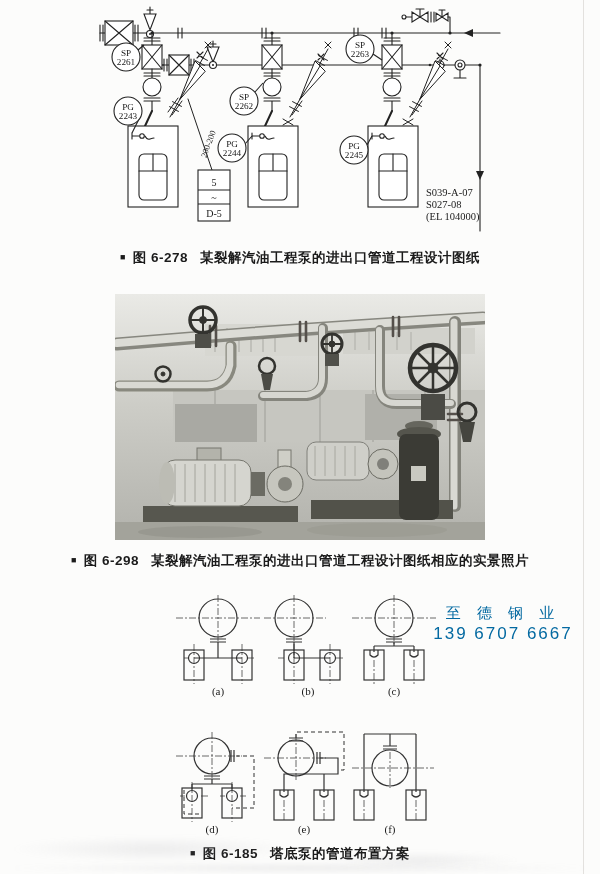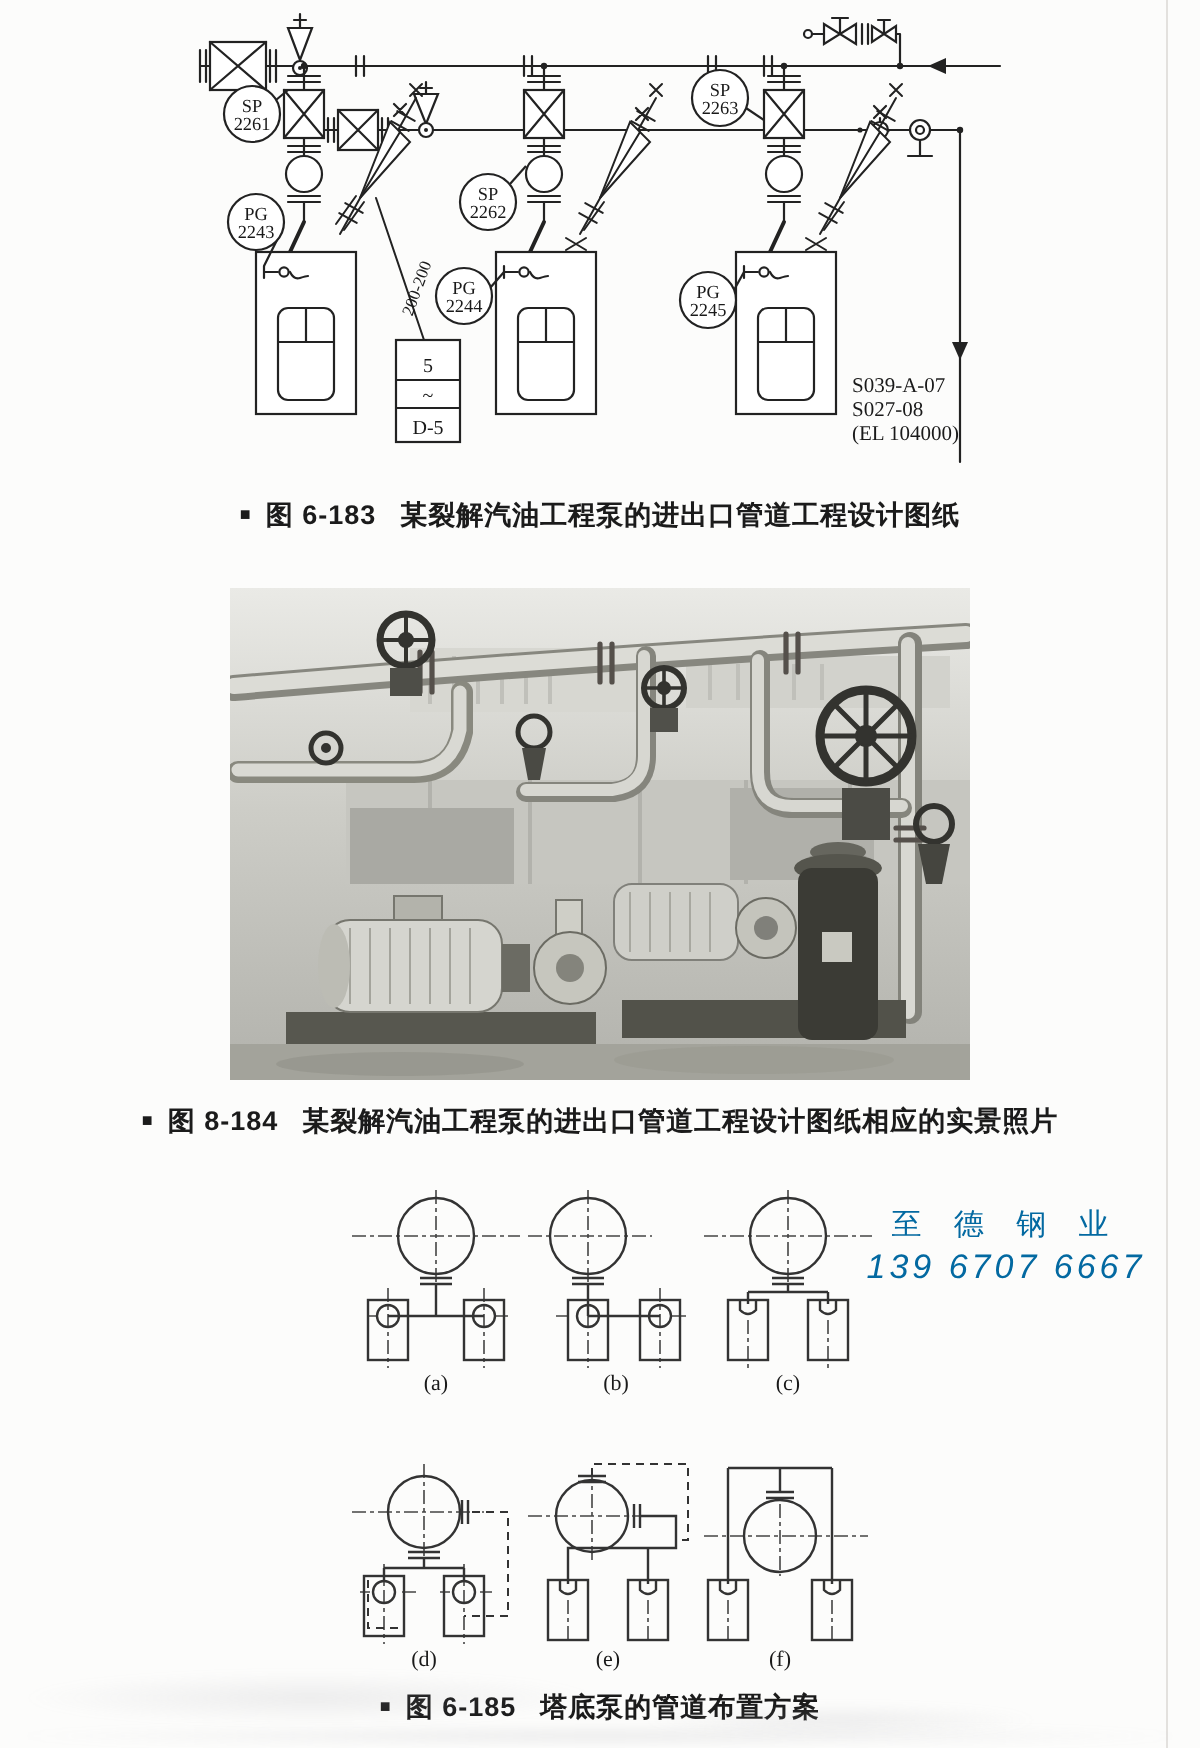--- a/index.html
+++ b/index.html
@@ -6,21 +6,21 @@
   #page{position:relative;width:600px;height:874px;background:#fcfcfb;overflow:hidden;
         font-family:"Liberation Sans",sans-serif;color:#1f1f1f;}
   svg text{font-family:"Liberation Serif",serif;fill:#1a1a1a;}
   .caption{position:absolute;left:0;width:600px;text-align:center;font-weight:700;
            font-size:13.5px;letter-spacing:.5px;color:#1b1b1b;white-space:nowrap;}
   .caption .mk{font-size:9px;vertical-align:2px;margin-right:7px;}
   .caption .lab{margin-right:12px;}
   #watermark{position:absolute;left:428px;top:604px;width:150px;text-align:center;
              color:#0369a1;line-height:1.25;}
   #watermark .w1{font-size:15px;letter-spacing:6px;}
-  #watermark .w2{font-size:17px;letter-spacing:2px;font-style:italic;}
+  #watermark .w2{font-size:17px;letter-spacing:2px;}
   .ghost{position:absolute;filter:blur(2px);pointer-events:none;
          background:radial-gradient(ellipse,rgba(160,160,168,.16),transparent 70%);}
   #page-edge{position:absolute;left:583px;top:0;width:1px;height:874px;background:rgba(205,203,199,.55);}
 </style>
 </head>
 <body>
 
 <div id="page">
 
   <div style="position:absolute;left:92px;top:5px;">
@@ -226,21 +226,21 @@
           <circle cx="338" cy="60" r="1.3"></circle>
     </g>
 
     <text x="334" y="191" font-size="10.5">S039-A-07</text>
     <text x="334" y="203" font-size="10.5">S027-08</text>
     <text x="334" y="215" font-size="10.5">(EL  104000)</text>
   </svg>
   </div>
 
   <div class="caption" style="top:249px;">
-    <span class="mk">■</span><span class="lab">图 6-183</span><span>某裂解汽油工程泵的进出口管道工程设计图纸</span>
+    <span class="mk">■</span><span class="lab">图 6-278</span><span>某裂解汽油工程泵的进出口管道工程设计图纸</span>
   </div>
 
   <div style="position:absolute;left:115px;top:294px;">
   <svg width="370" height="246" viewBox="0 0 370 246">
     <defs>
       <linearGradient id="pg" x1="0" y1="0" x2="0" y2="1">
         <stop offset="0" stop-color="#eaeae6"></stop>
             <stop offset=".45" stop-color="#cdcdc7"></stop>
             <stop offset="1" stop-color="#b2b2ac"></stop>
       </linearGradient>
@@ -313,21 +313,21 @@
       <circle cx="268" cy="170" r="6" fill="#80807a"></circle>
       <ellipse cx="304" cy="132" rx="14" ry="5" fill="#66665e"></ellipse>
       <ellipse cx="304" cy="140" rx="22" ry="7" fill="#55554d"></ellipse>
       <rect x="284" y="140" width="40" height="86" rx="7" fill="#3b3b35"></rect>
       <rect x="296" y="172" width="15" height="15" fill="#c9c9c1"></rect>
     </g>
   </svg>
   </div>
 
   <div class="caption" style="top:552px;">
-    <span class="mk">■</span><span class="lab">图 8-184</span><span>某裂解汽油工程泵的进出口管道工程设计图纸相应的实景照片</span>
+    <span class="mk">■</span><span class="lab">图 6-298</span><span>某裂解汽油工程泵的进出口管道工程设计图纸相应的实景照片</span>
   </div>
 
   <div id="watermark">
     <div class="w1">至 德 钢 业</div>
     <div class="w2">139 6707 6667</div>
   </div>
 
   <div style="position:absolute;left:174px;top:592px;display:flex;width:264px;">
     <svg width="88" height="108" viewBox="0 0 88 108">
       <g stroke="#444" stroke-width=".8" stroke-dasharray="7 2 2 2" fill="none">

